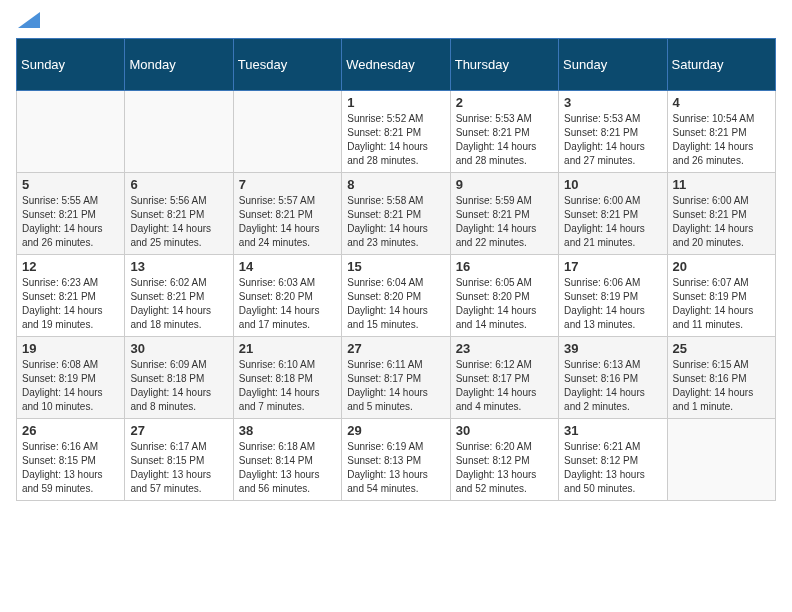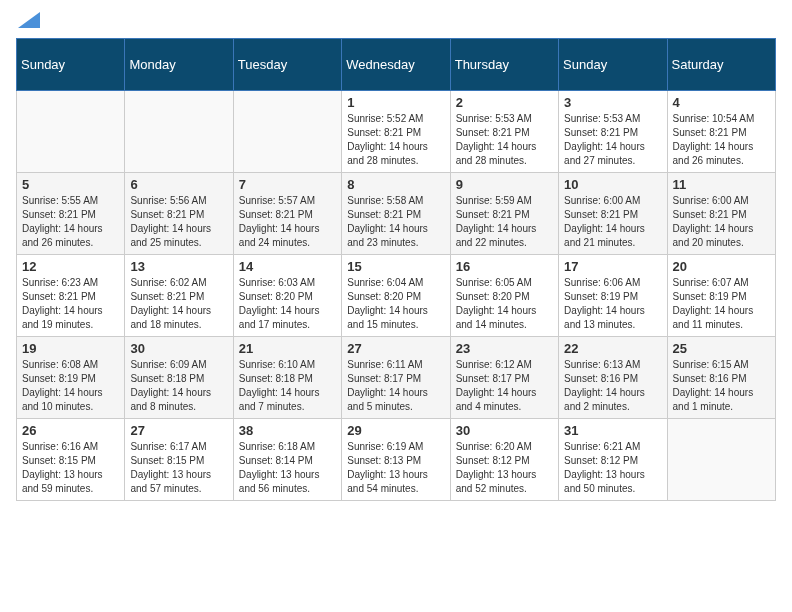--- a/index.html
+++ b/index.html
@@ -290,21 +290,21 @@
 and 5 minutes.</div>
         </td>
         <td>
           <span class="day-num">23</span>
           <div class="day-info">Sunrise: 6:12 AM
 Sunset: 8:17 PM
 Daylight: 14 hours
 and 4 minutes.</div>
         </td>
         <td>
-          <span class="day-num">22</span>
+          <span class="day-num">39</span>
           <div class="day-info">Sunrise: 6:13 AM
 Sunset: 8:16 PM
 Daylight: 14 hours
 and 2 minutes.</div>
         </td>
         <td>
           <span class="day-num">25</span>
           <div class="day-info">Sunrise: 6:15 AM
 Sunset: 8:16 PM
 Daylight: 14 hours

